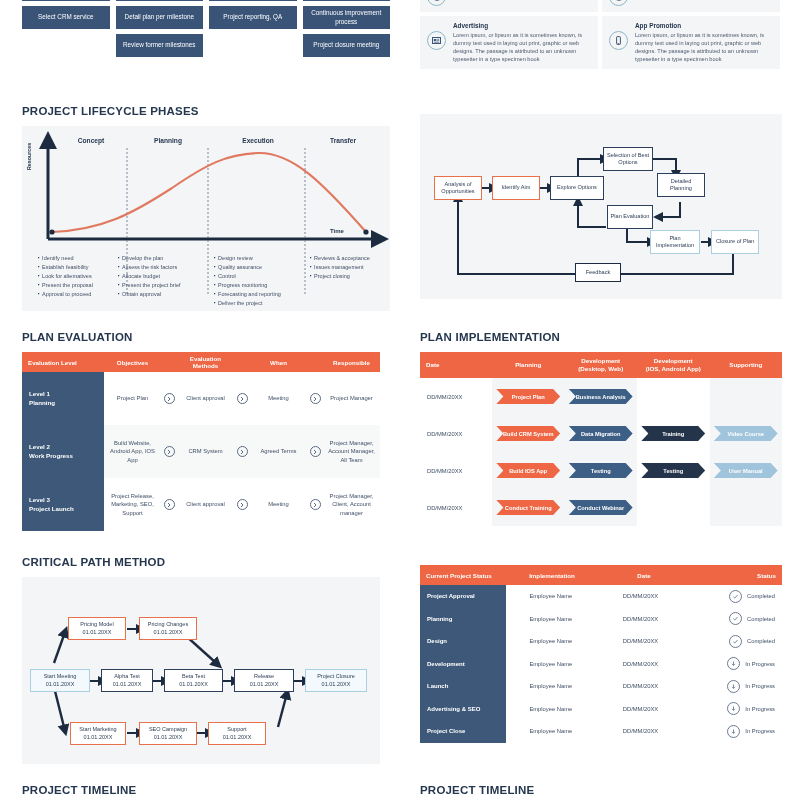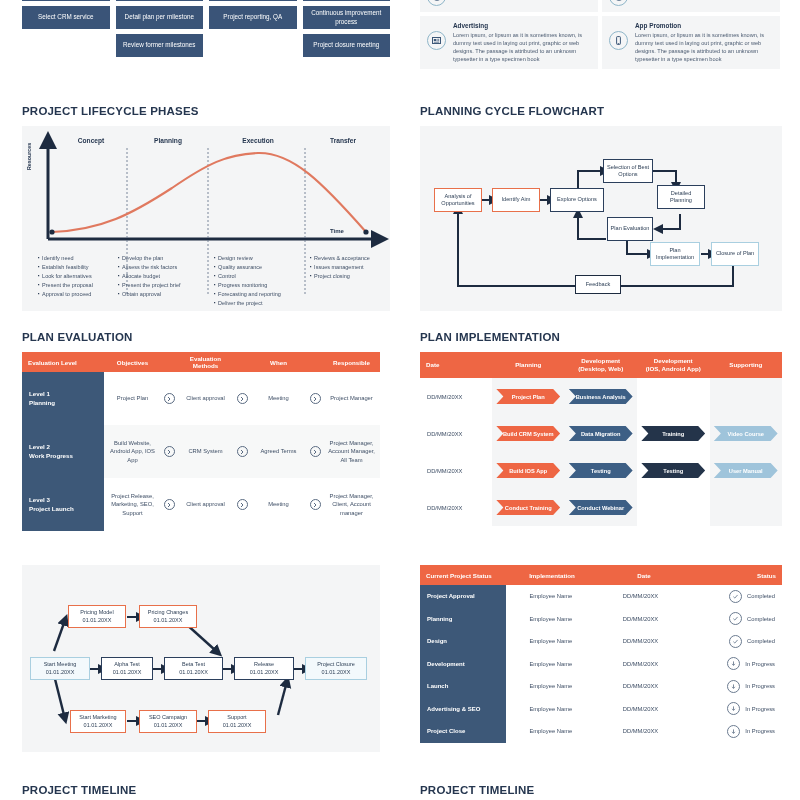--- a/index.html
+++ b/index.html
@@ -265,21 +265,20 @@
         </div>
       <div class="lc-col" style="left:288px;" id="lc3">
           <div>Reviews &amp; acceptance</div>
           <div>Issues management</div>
           <div>Project closing</div>
         </div>
     </div>
   </div>
 
   <div id="flow">
-    <div class="sect-title">PLANNING CYCLE FLOWCHART</div>
     <div class="panel">
       <svg width="362" height="185" viewBox="0 0 362 185" style="position:absolute;left:0;top:0">
         <defs>
             <marker id="fa" markerWidth="6" markerHeight="6" refX="1" refY="2.5" orient="auto">
           <path d="M0,0 L0,5 L5,2.5 z" fill="#1d2b40"></path>
             </marker>
           </defs>
         <g stroke="#1d2b40" stroke-width="2" fill="none" marker-end="url(#fa)">
           <line x1="62" y1="74" x2="71" y2="74"></line>
           <line x1="120" y1="74" x2="129" y2="74"></line>
@@ -476,20 +475,21 @@
             <div class="pi-cell">
               <div class="chev" style="background: rgb(159, 196, 219);">User Manual</div>
             </div>
             <div class="pi-cell"></div>
           </div>
       </div>
     </div>
   </div>
 
   <div id="cpm">
+    <div class="sect-title">CRITICAL PATH METHOD</div>
     <div class="panel">
       <svg width="358" height="187" viewBox="0 0 358 187" style="position:absolute;left:0;top:0">
         <defs>
             <marker id="ca" markerWidth="6" markerHeight="6" refX="1" refY="2.5" orient="auto">
           <path d="M0,0 L0,5 L5,2.5 z" fill="#1d2b40"></path>
             </marker>
           </defs>
         <g stroke="#1d2b40" stroke-width="2.4" fill="none" marker-end="url(#ca)">
           <path d="M32,86 L42,58"></path>
           <path d="M32,110 L42,150"></path>

